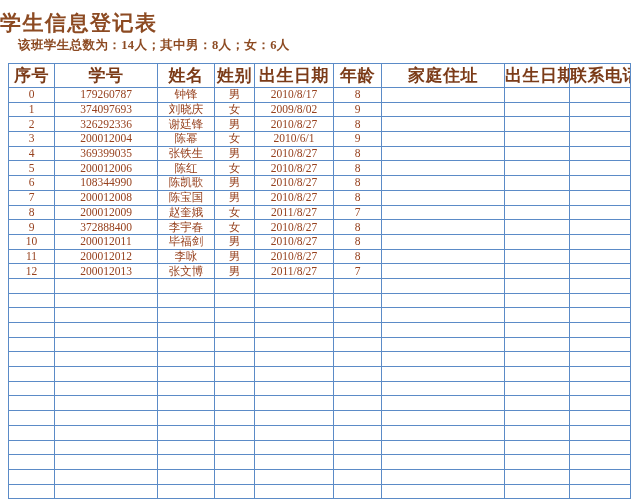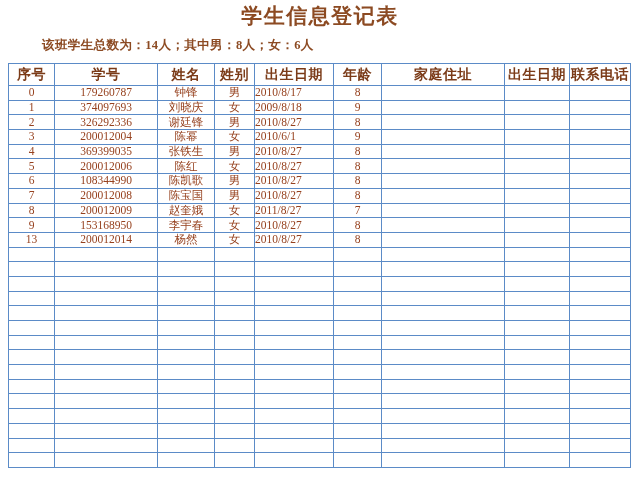--- a/index.html
+++ b/index.html
@@ -19,40 +19,39 @@
     position: relative;
     width: 640px;
     height: 500px;
     box-sizing: border-box;
     background: #ffffff;
   }
 
   
   .title-row {
     width: 100%;
-    text-align: center;
-    padding-top: 4px;
+    padding-top: 11px;
     height: 30px;
     box-sizing: border-box;
   }
   .title-text {
     font-family: "Liberation Serif", "DejaVu Serif", serif;
     font-size: 21px;
     font-weight: bold;
     color: #8C4A22;
     letter-spacing: 1.5px;
     line-height: 24px;
   }
 
   
   .subtitle-row {
     width: 100%;
     height: 26px;
     box-sizing: border-box;
-    padding-left: 42px;
+    padding-left: 18px;
     padding-top: 5px;
   }
   .subtitle-text {
     font-family: "Liberation Serif", "DejaVu Serif", serif;
     font-size: 12.5px;
     font-weight: bold;
     color: #8C4A22;
     letter-spacing: 0.4px;
     line-height: 16px;
   }
@@ -78,39 +77,39 @@
     overflow: hidden;
     white-space: nowrap;
   }
 
   
   thead th {
     height: 22px;
     background: #B4C8E2;
     color: #7B3B18;
     font-family: "Liberation Serif", "DejaVu Serif", serif;
-    font-size: 14px;
+    font-size: 17px;
     font-weight: bold;
     text-align: center;
     vertical-align: middle;
     letter-spacing: 0.5px;
     border: 1px solid #5B8BC7;
   }
 
   
   tbody td {
     height: 14.7px;
     font-family: "Liberation Serif", "DejaVu Serif", serif;
     font-size: 11.5px;
     color: #96411E;
     vertical-align: middle;
     line-height: 13px;
   }
   td.c-center { text-align: center; }
-  td.c-right  { text-align: left; padding-right: 4px; }
+  td.c-right  { text-align: center; padding-right: 4px; }
 
   tr.empty-row td { height: 14.7px; }
 
   
   col.w-seq   { width: 46px; }
   col.w-sid   { width: 103px; }
   col.w-name  { width: 57px; }
   col.w-sex   { width: 40px; }
   col.w-birth { width: 79px; }
   col.w-age   { width: 48px; }
@@ -167,21 +166,21 @@
             <td class="c-center">8</td>
             <td class="c-center"></td>
             <td class="c-center"></td>
             <td class="c-center"></td>
           </tr>
           <tr>
             <td class="c-center">1</td>
             <td class="c-center">374097693</td>
             <td class="c-center">刘晓庆</td>
             <td class="c-center">女</td>
-            <td class="c-right">2009/8/18</td>
+            <td class="c-right">2009/8/02</td>
             <td class="c-center">9</td>
             <td class="c-center"></td>
             <td class="c-center"></td>
             <td class="c-center"></td>
           </tr>
           <tr>
             <td class="c-center">2</td>
             <td class="c-center">326292336</td>
             <td class="c-center">谢廷锋</td>
             <td class="c-center">男</td>
@@ -252,36 +251,58 @@
             <td class="c-center">赵奎娥</td>
             <td class="c-center">女</td>
             <td class="c-right">2011/8/27</td>
             <td class="c-center">7</td>
             <td class="c-center"></td>
             <td class="c-center"></td>
             <td class="c-center"></td>
           </tr>
           <tr>
             <td class="c-center">9</td>
-            <td class="c-center">153168950</td>
+            <td class="c-center">372888400</td>
             <td class="c-center">李宇春</td>
             <td class="c-center">女</td>
             <td class="c-right">2010/8/27</td>
             <td class="c-center">8</td>
             <td class="c-center"></td>
             <td class="c-center"></td>
             <td class="c-center"></td>
           </tr>
           <tr>
-            <td class="c-center">13</td>
-            <td class="c-center">200012014</td>
-            <td class="c-center">杨然</td>
-            <td class="c-center">女</td>
-            <td class="c-right">2010/8/27</td>
-            <td class="c-center">8</td>
+            <td class="c-center">10</td>
+            <td class="c-center">200012011</td>
+            <td class="c-center">毕福剑</td>
+            <td class="c-center">男</td>
+            <td class="c-right">2010/8/27</td>
+            <td class="c-center">8</td>
+            <td class="c-center"></td>
+            <td class="c-center"></td>
+            <td class="c-center"></td>
+          </tr>
+          <tr>
+            <td class="c-center">11</td>
+            <td class="c-center">200012012</td>
+            <td class="c-center">李咏</td>
+            <td class="c-center">男</td>
+            <td class="c-right">2010/8/27</td>
+            <td class="c-center">8</td>
+            <td class="c-center"></td>
+            <td class="c-center"></td>
+            <td class="c-center"></td>
+          </tr>
+          <tr>
+            <td class="c-center">12</td>
+            <td class="c-center">200012013</td>
+            <td class="c-center">张文博</td>
+            <td class="c-center">男</td>
+            <td class="c-right">2011/8/27</td>
+            <td class="c-center">7</td>
             <td class="c-center"></td>
             <td class="c-center"></td>
             <td class="c-center"></td>
           </tr>
           <tr class="empty-row">
             <td class="c-center"></td>
             <td class="c-center"></td>
             <td class="c-center"></td>
             <td class="c-center"></td>
             <td class="c-right"></td>

